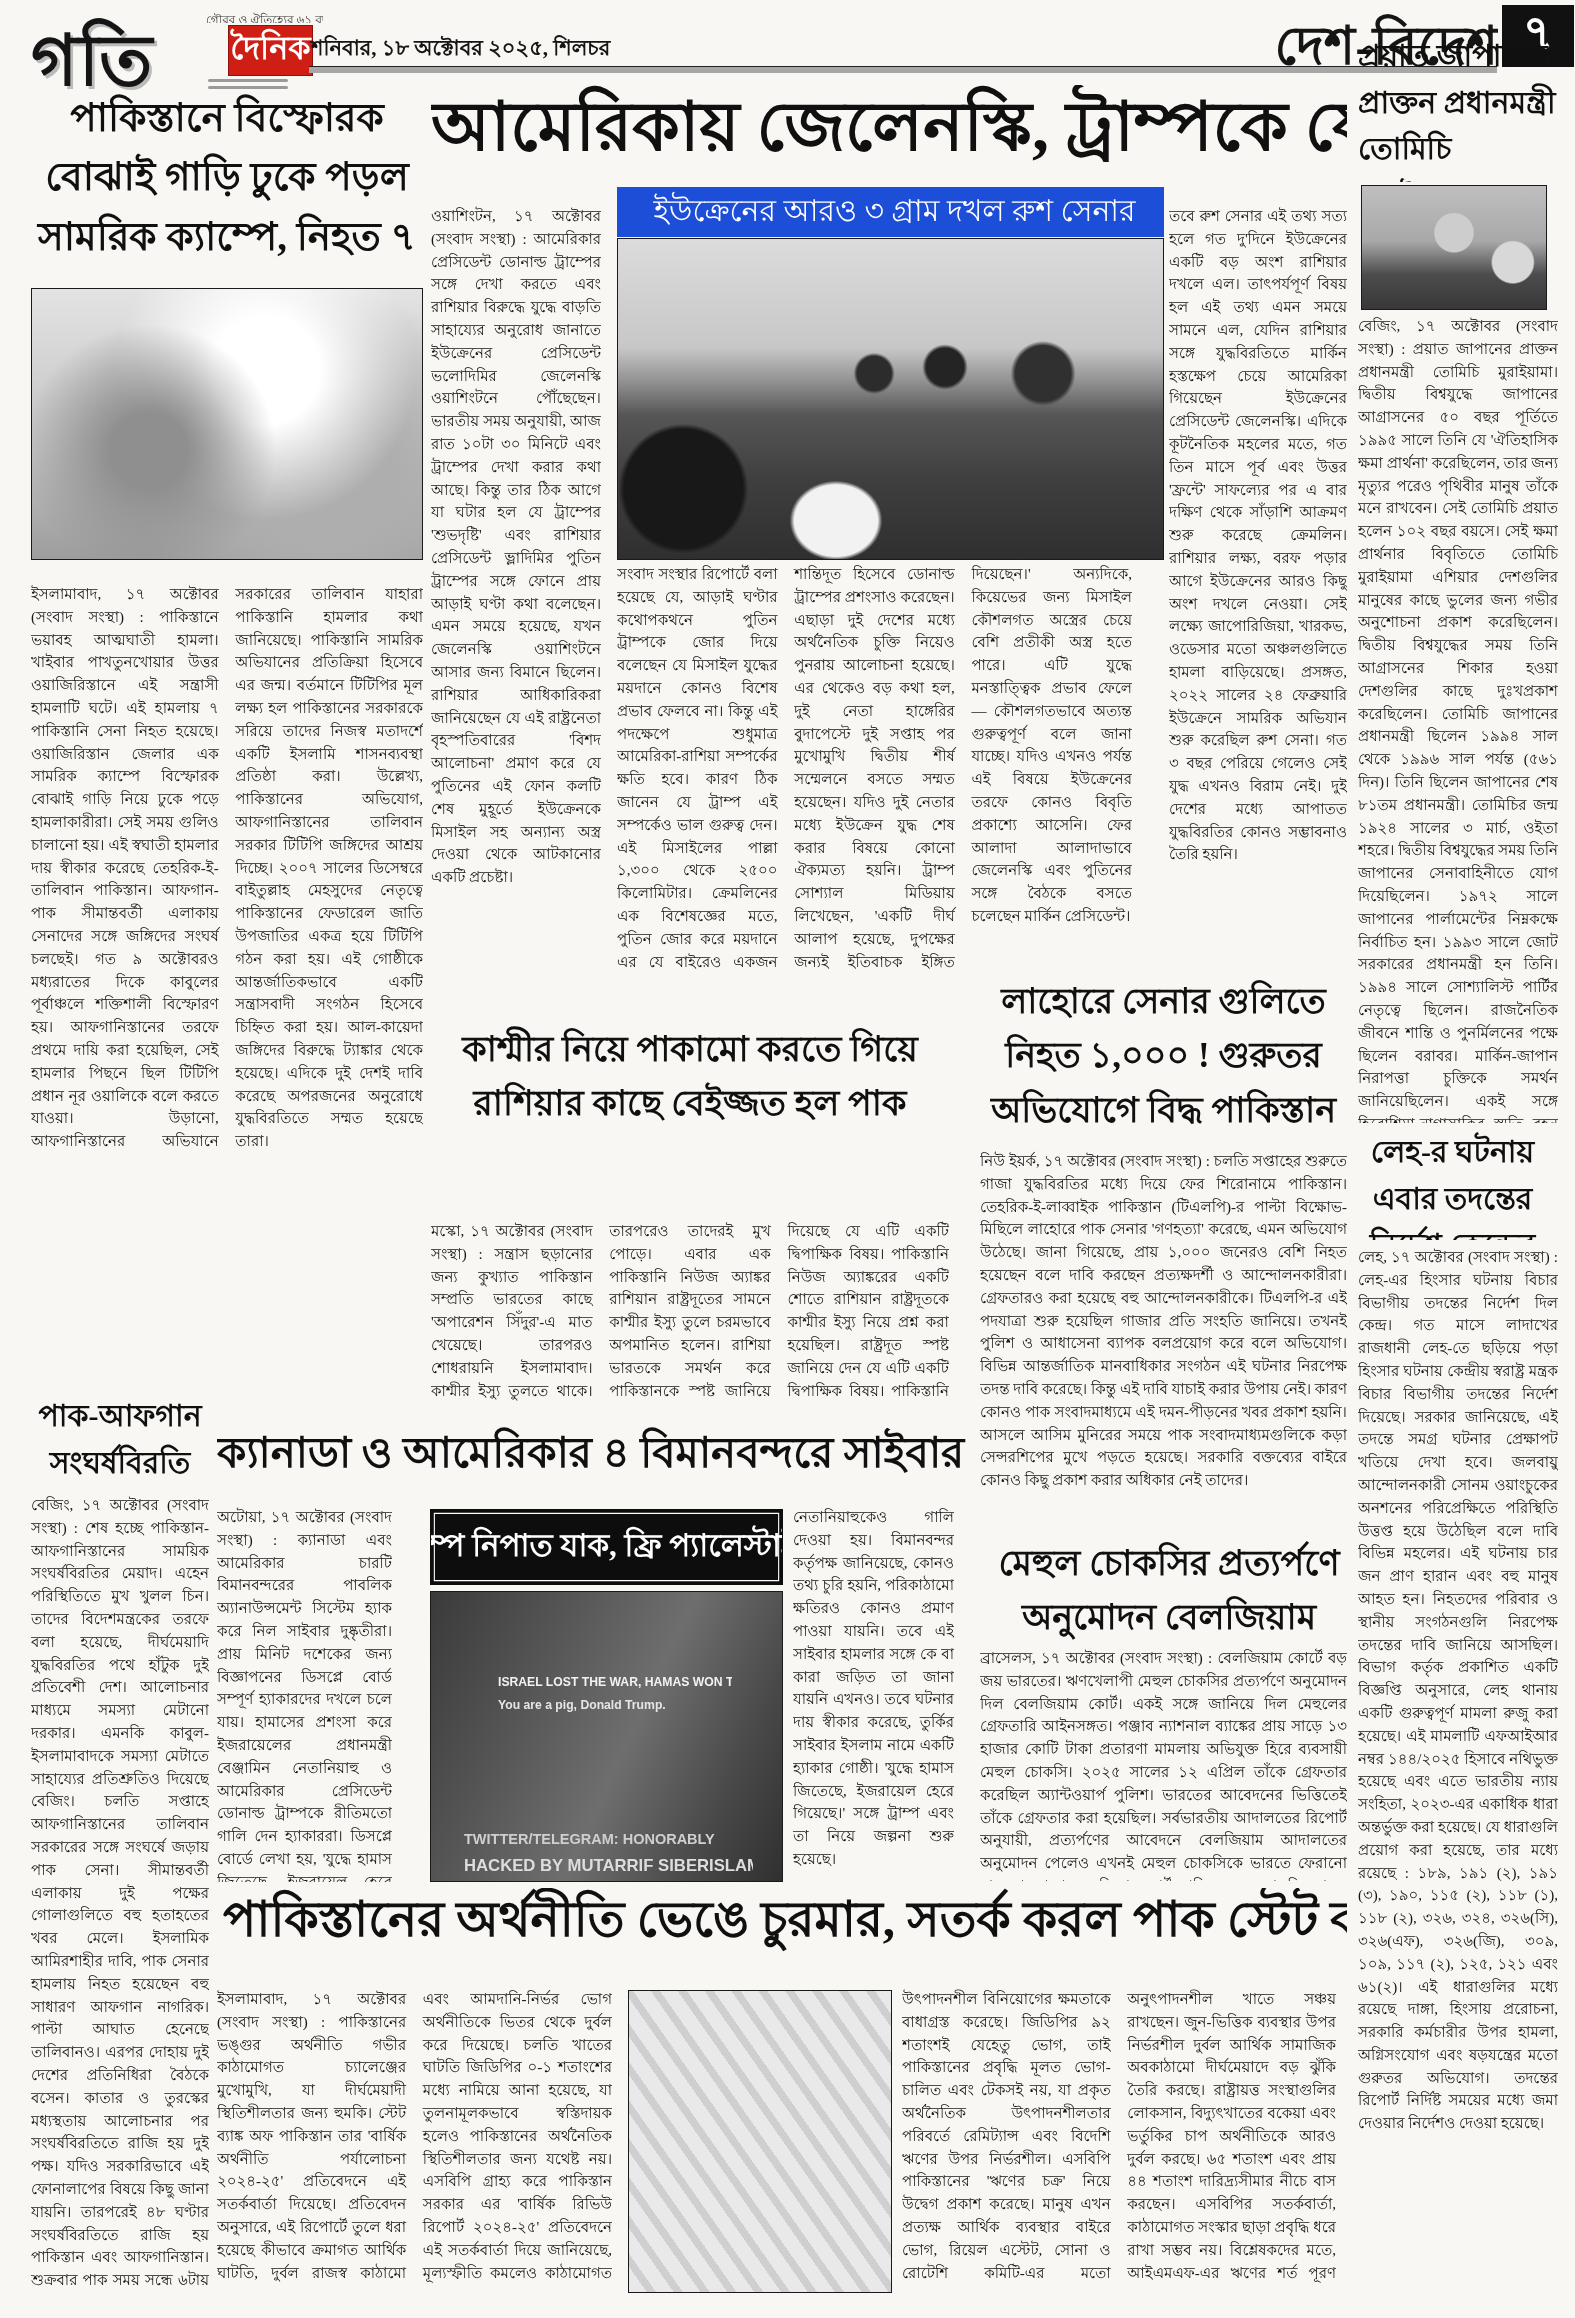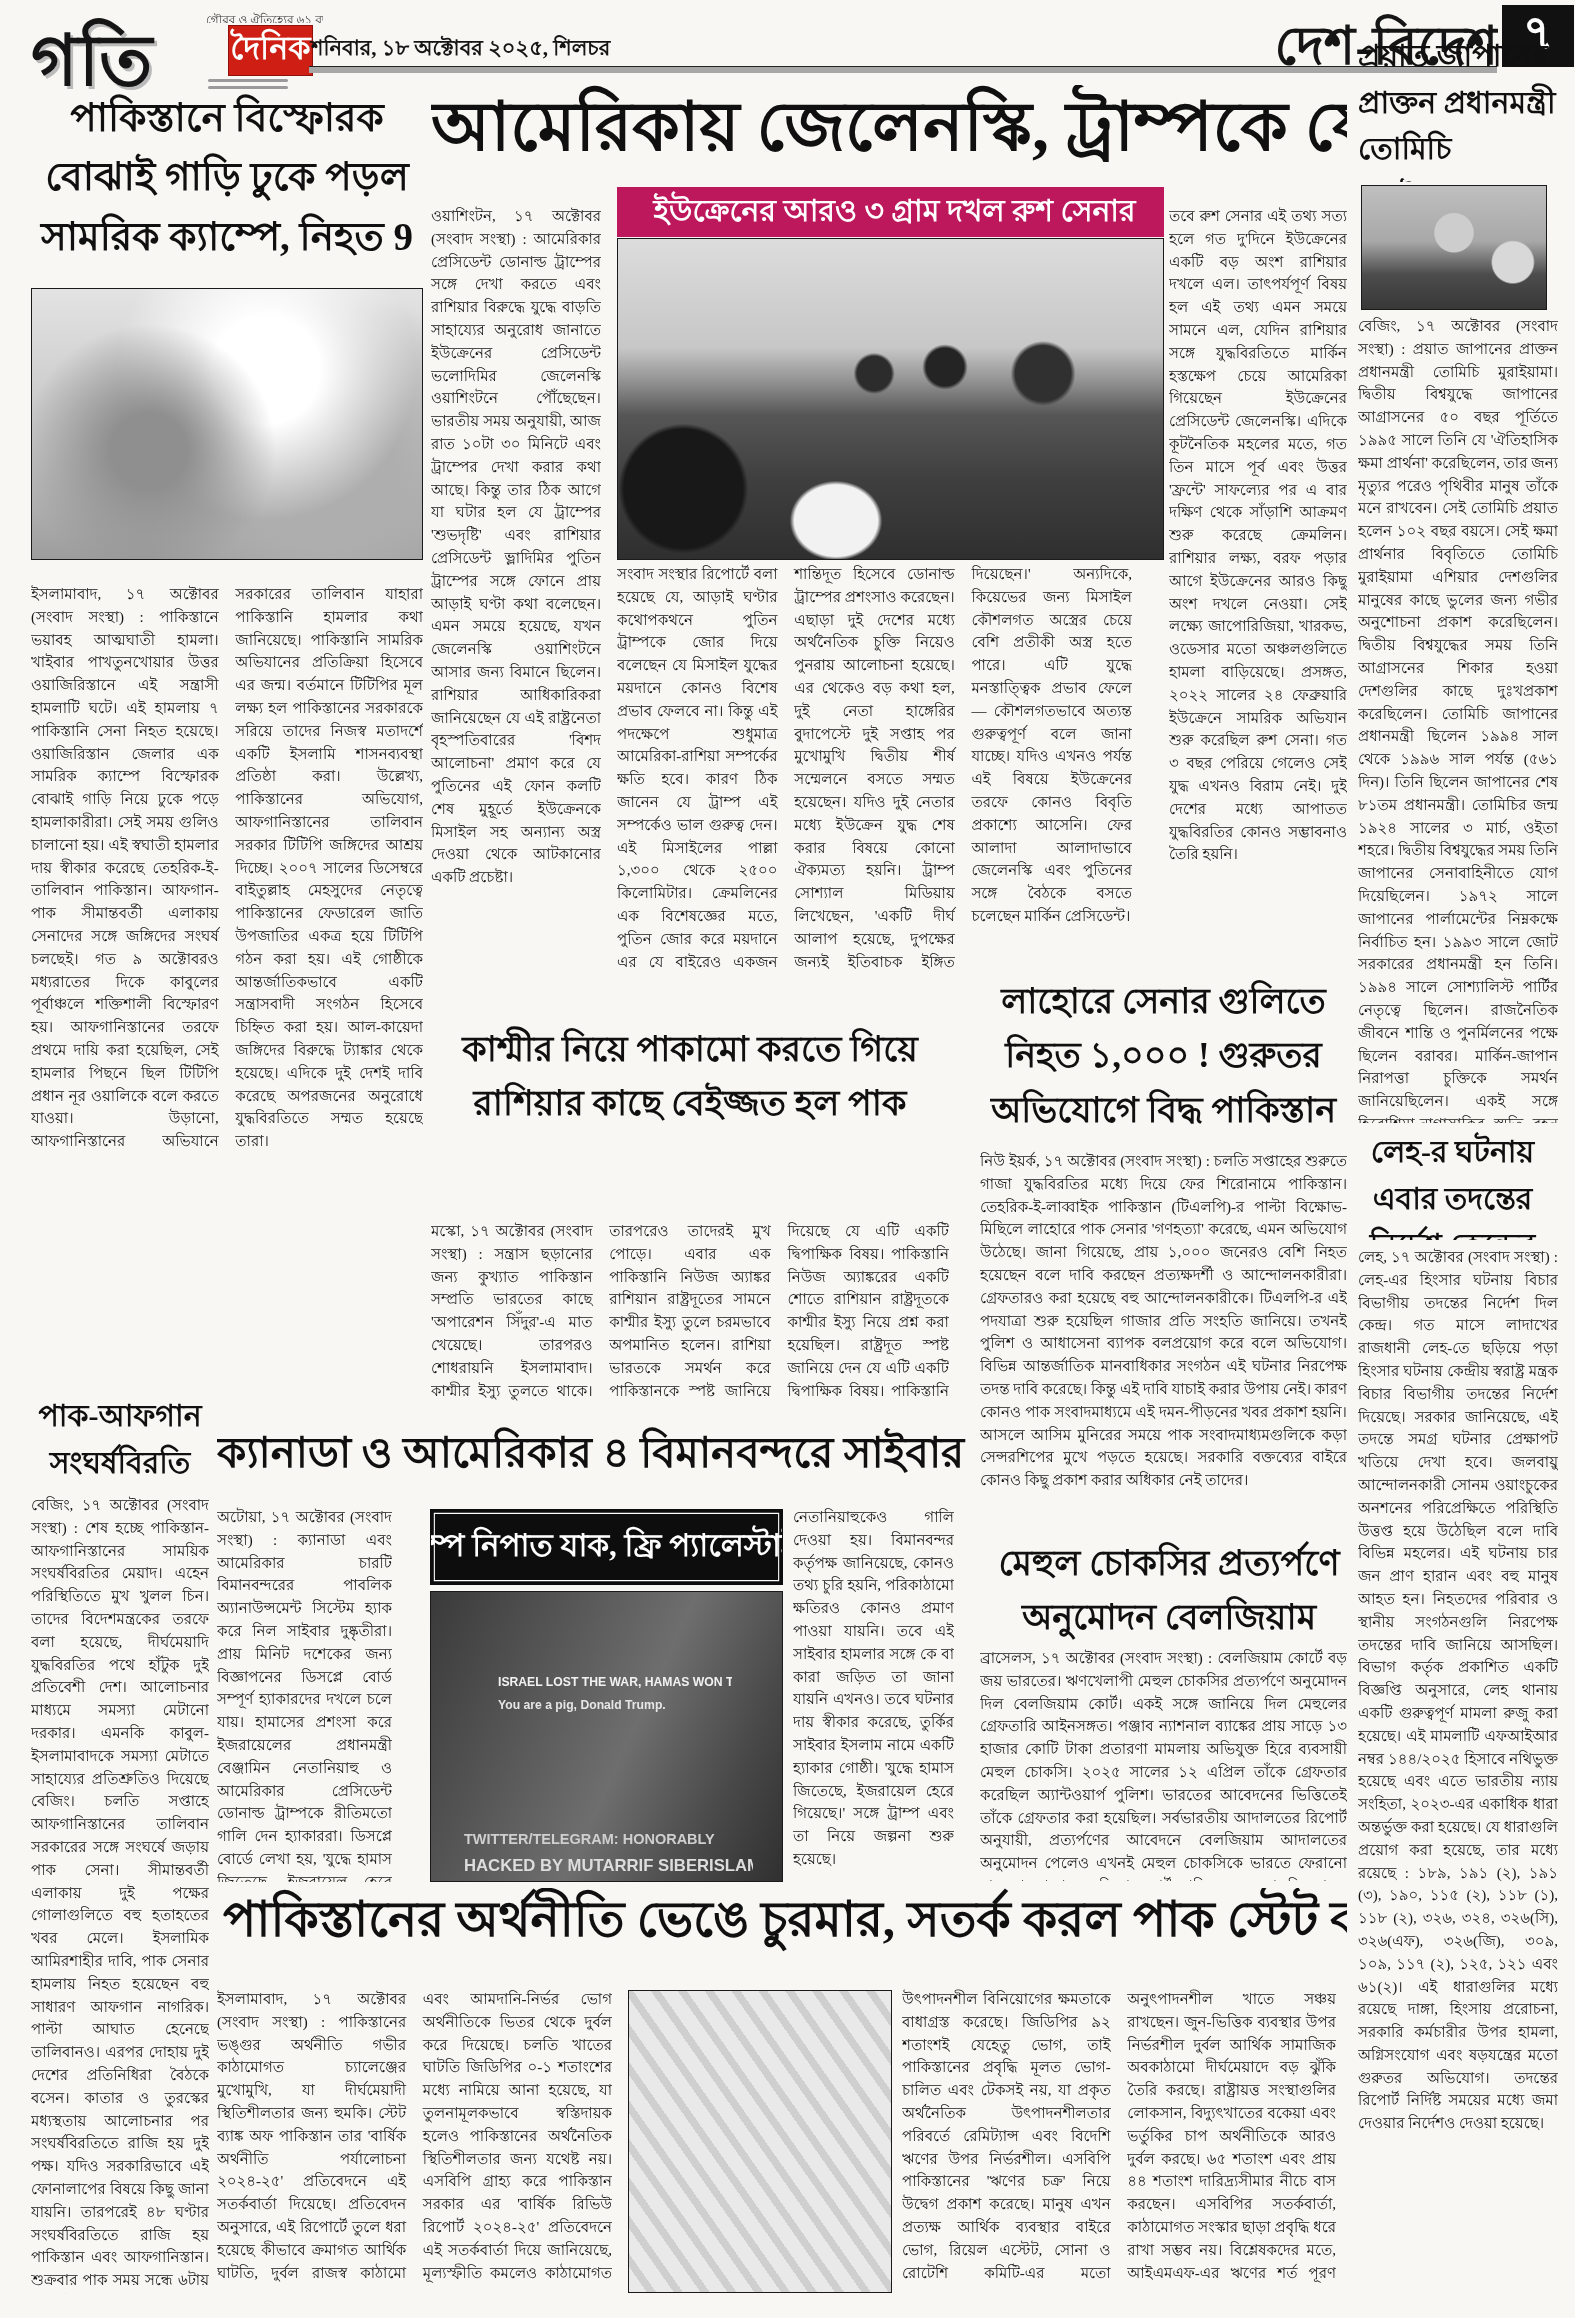--- a/index.html
+++ b/index.html
@@ -66,22 +66,22 @@
     linear-gradient(115deg,#3a3a3a 0%,#565656 30%,#6e6e6e 55%,#494949 80%,#303030 100%);
     color:#eaeaea; }
   .photo-money { background:
     repeating-linear-gradient(55deg,#e9e9e9 0 14.5px,#cfcfcf 14.5px 22px),
     radial-gradient(circle at 40% 75%, #9c9c9c 0 22%, transparent 50%),
     linear-gradient(180deg,#dddddd,#bdbdbd); }
   .bb-line { font-family:"Liberation Sans", sans-serif; font-weight:bold;
     white-space:nowrap; overflow:hidden; }
 
   
-  .banner { background:#be185d; color:#fff; display:flex; align-items:center;
-    justify-content:center; font-weight:bold; overflow:hidden;padding-left:8px; }
+  .banner { background:#1d4ed8; color:#fff; display:flex; align-items:center;
+    justify-content:center; font-weight:normal; overflow:hidden;padding-left:8px; }
   .quote-box { background:#0d0d0d; color:#fff; border:1.7px solid #0d0d0d;
     box-shadow: inset 0 0 0 2.8px #0d0d0d, inset 0 0 0 3.9px #ffffff;
     display:flex; align-items:center; justify-content:center;
     font-weight:bold; font-size:31px; overflow:hidden; white-space:nowrap; }
 </style>
 </head>
 <body>
 
 <div id="page">
 
@@ -92,21 +92,21 @@
   <div class="abs badge" style="left:206px; top:24.5px; width:85px; height:51px;margin-left:22px;">দৈনিক</div>
   <div class="abs micro-bar" style="left:208px; top:79px; width:80px;"></div>
   <div class="abs micro-bar" style="left:208px; top:86px; width:80px;"></div>
 
   <div class="abs date-line" style="left:311px; top:32px; width:501px; height:28px;">শনিবার, ১৮ অক্টোবর ২০২৫, শিলচর</div>
   <div class="abs mast-rule" style="left:309px; top:66px; width:1188px; height:7.2px;"></div>
 
   <div class="abs section-title" style="left:1147px; top:4.5px; width:351px; height:62px;">দেশ-বিদেশ</div>
   <div class="abs pagenum-box" style="left:1502px; top:4.5px; width:72px; height:62px;">৭</div>
 
-  <div class="abs head head-lg" style="left:31px; top:88px; width:392px; height:196px;">পাকিস্তানে বিস্ফোরক বোঝাই গাড়ি ঢুকে পড়ল সামরিক ক্যাম্পে, নিহত 9</div>
+  <div class="abs head head-lg" style="left:31px; top:88px; width:392px; height:196px;">পাকিস্তানে বিস্ফোরক বোঝাই গাড়ি ঢুকে পড়ল সামরিক ক্যাম্পে, নিহত ৭</div>
   <div class="abs photo photo-smoke" style="left:31px; top:288px; width:392px; height:272px;"></div>
   <div class="abs" style="left:31px; top:583px; width:392px; height:804px;">
     <div class="body cols2">ইসলামাবাদ, ১৭ অক্টোবর (সংবাদ সংস্থা) : পাকিস্তানে ভয়াবহ আত্মঘাতী হামলা। খাইবার পাখতুনখোয়ার উত্তর ওয়াজিরিস্তানে এই সন্ত্রাসী হামলাটি ঘটে। এই হামলায় ৭ পাকিস্তানি সেনা নিহত হয়েছে। ওয়াজিরিস্তান জেলার এক সামরিক ক্যাম্পে বিস্ফোরক বোঝাই গাড়ি নিয়ে ঢুকে পড়ে হামলাকারীরা। সেই সময় গুলিও চালানো হয়। এই স্বঘাতী হামলার দায় স্বীকার করেছে তেহরিক-ই-তালিবান পাকিস্তান। আফগান-পাক সীমান্তবর্তী এলাকায় সেনাদের সঙ্গে জঙ্গিদের সংঘর্ষ চলছেই। গত ৯ অক্টোবরও মধ্যরাতের দিকে কাবুলের পূর্বাঞ্চলে শক্তিশালী বিস্ফোরণ হয়। আফগানিস্তানের তরফে প্রথমে দায়ি করা হয়েছিল, সেই হামলার পিছনে ছিল টিটিপি প্রধান নূর ওয়ালিকে বলে করতে যাওয়া। উড়ানো, আফগানিস্তানের অভিযানে সরকারের তালিবান যাহারা পাকিস্তানি হামলার কথা জানিয়েছে। পাকিস্তানি সামরিক অভিযানের প্রতিক্রিয়া হিসেবে এর জন্ম। বর্তমানে টিটিপির মূল লক্ষ্য হল পাকিস্তানের সরকারকে সরিয়ে তাদের নিজস্ব মতাদর্শে একটি ইসলামি শাসনব্যবস্থা প্রতিষ্ঠা করা। উল্লেখ্য, পাকিস্তানের অভিযোগ, আফগানিস্তানের তালিবান সরকার টিটিপি জঙ্গিদের আশ্রয় দিচ্ছে। ২০০৭ সালের ডিসেম্বরে বাইতুল্লাহ মেহসুদের নেতৃত্বে পাকিস্তানের ফেডারেল জাতি উপজাতির একত্র হয়ে টিটিপি গঠন করা হয়। এই গোষ্ঠীকে আন্তর্জাতিকভাবে একটি সন্ত্রাসবাদী সংগঠন হিসেবে চিহ্নিত করা হয়। আল-কায়েদা জঙ্গিদের বিরুদ্ধে ট্যাঙ্কার থেকে হয়েছে। এদিকে দুই দেশই দাবি করেছে অপরজনের অনুরোধে যুদ্ধবিরতিতে সম্মত হয়েছে তারা।</div>
   </div>
 
   <div class="abs head head-sm" style="left:31px; top:1393px; width:178px; height:96px;">পাক-আফগান সংঘর্ষবিরতি শেষের আগে বার্তা চিনের</div>
   <div class="abs" style="left:31px; top:1494px; width:178px; height:800px;">
     <div class="body">বেজিং, ১৭ অক্টোবর (সংবাদ সংস্থা) : শেষ হচ্ছে পাকিস্তান-আফগানিস্তানের সাময়িক সংঘর্ষবিরতির মেয়াদ। এহেন পরিস্থিতিতে মুখ খুলল চিন। তাদের বিদেশমন্ত্রকের তরফে বলা হয়েছে, দীর্ঘমেয়াদি যুদ্ধবিরতির পথে হাঁটুক দুই প্রতিবেশী দেশ। আলোচনার মাধ্যমে সমস্যা মেটানো দরকার। এমনকি কাবুল-ইসলামাবাদকে সমস্যা মেটাতে সাহায্যের প্রতিশ্রুতিও দিয়েছে বেজিং। চলতি সপ্তাহে আফগানিস্তানের তালিবান সরকারের সঙ্গে সংঘর্ষে জড়ায় পাক সেনা। সীমান্তবর্তী এলাকায় দুই পক্ষের গোলাগুলিতে বহু হতাহতের খবর মেলে। ইসলামিক আমিরশাহীর দাবি, পাক সেনার হামলায় নিহত হয়েছেন বহু সাধারণ আফগান নাগরিক। পাল্টা আঘাত হেনেছে তালিবানও। এরপর দোহায় দুই দেশের প্রতিনিধিরা বৈঠকে বসেন। কাতার ও তুরস্কের মধ্যস্থতায় আলোচনার পর সংঘর্ষবিরতিতে রাজি হয় দুই পক্ষ। যদিও সরকারিভাবে এই ফোনালাপের বিষয়ে কিছু জানা যায়নি। তারপরেই ৪৮ ঘণ্টার সংঘর্ষবিরতিতে রাজি হয় পাকিস্তান এবং আফগানিস্তান। শুক্রবার পাক সময় সন্ধে ৬টায় সংঘর্ষবিরতির মেয়াদ শেষ হচ্ছে। এহেন পরিস্থিতিতে চিনা বিদেশমন্ত্রকের মুখপাত্র লান জিয়ান বলেন, 'সাময়িক সংঘর্ষবিরতিতে রাজি হওয়ায় আমরা উভয় দেশকেই স্বাগত জানাই। আলোচনার মাধ্যমে দ্বন্দ্ব মেটানো দরকার। দীর্ঘমেয়াদি যুদ্ধবিরতি চুক্তি হোক। দুই দেশের মধ্যে সুসম্পর্ক থাকা প্রয়োজন। প্রতিবেশী এই দুই দেশকে প্রয়োজনীয় সাহায্য করতে রাজি আমরা।' প্রসঙ্গত, গত সপ্তাহ থেকেই দুই দেশের সীমান্তে যুদ্ধের পরিস্থিতি তৈরি হয়েছে। আফগানিস্তানের অভিযোগ, পাক বায়ুসেনা কাবুলসহ বিভিন্ন এলাকায় হামলা চালিয়েছে। পাল্টা জবাব দিতে শুরু করে তালিবানও। সংঘর্ষে উত্তপ্ত হয়ে ওঠে ডুরান্ড লাইন।</div>
   </div>
 

